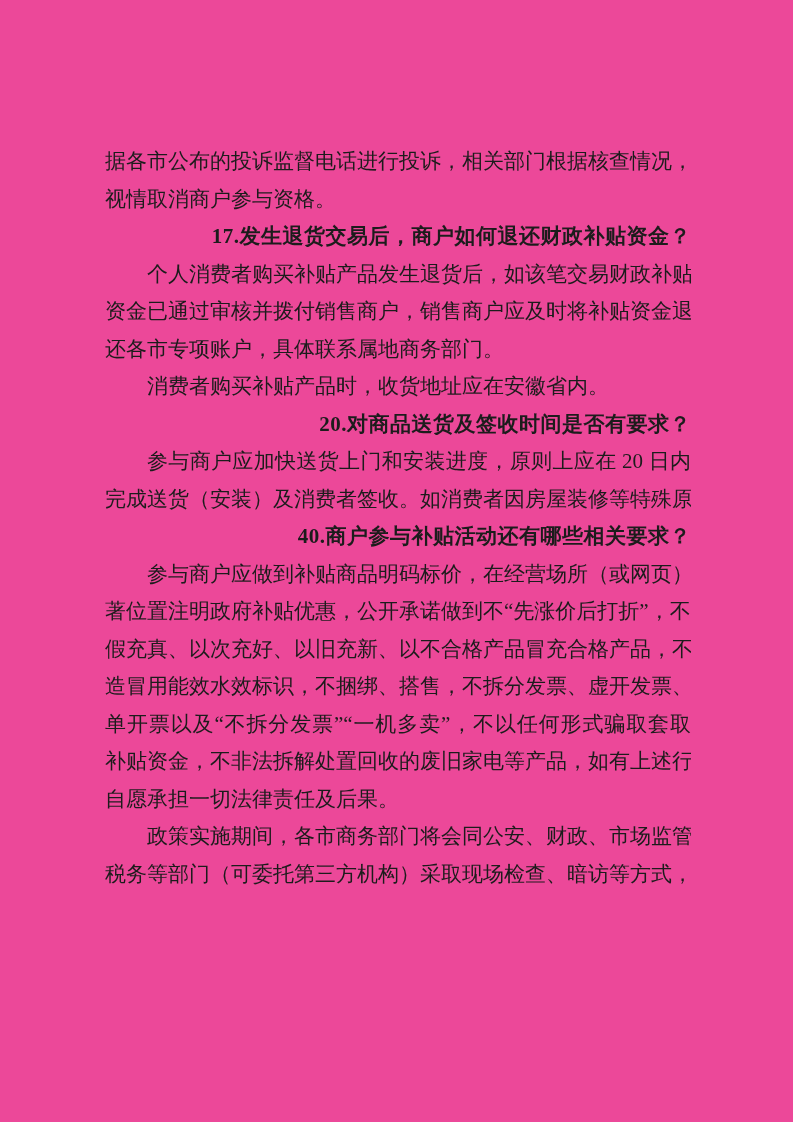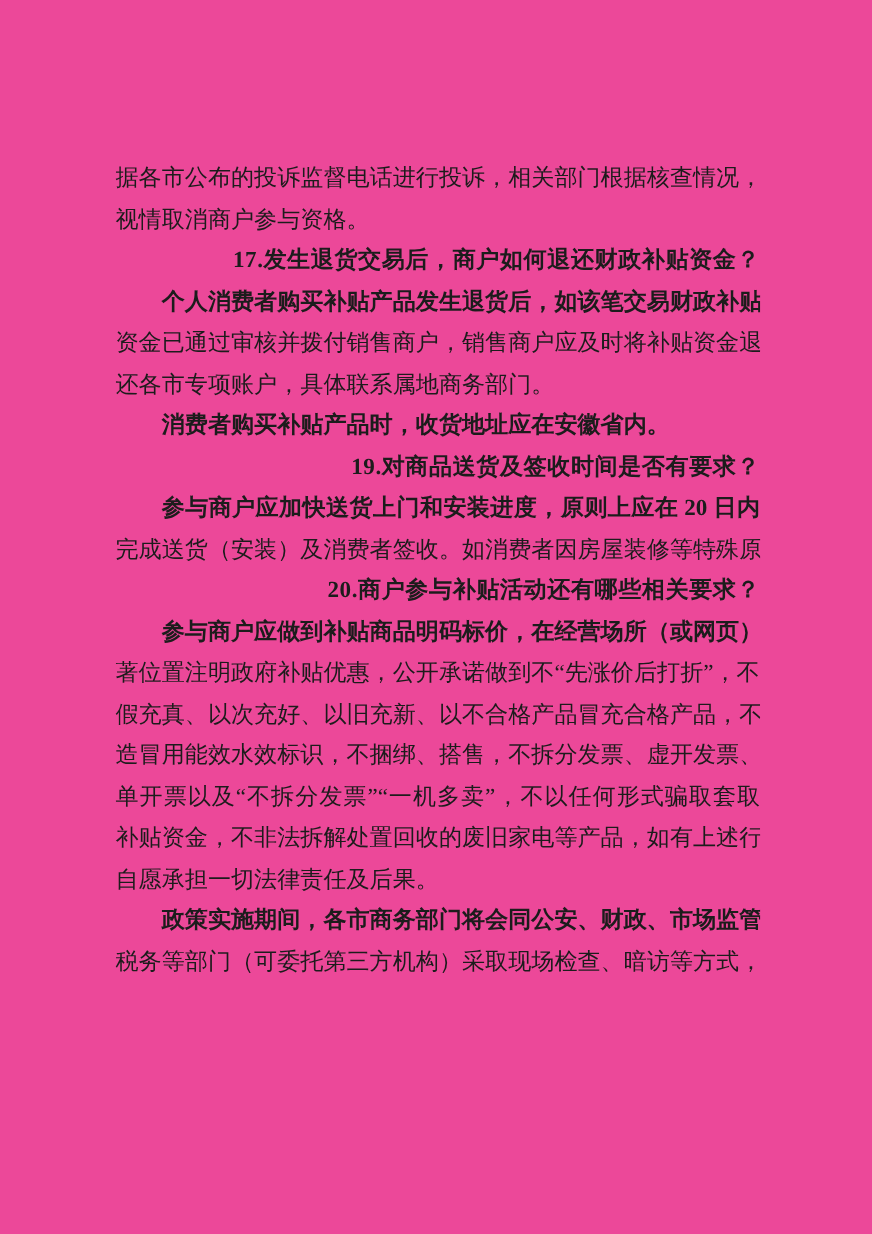--- a/index.html
+++ b/index.html
@@ -31,21 +31,20 @@
     white-space: nowrap;
     overflow: hidden;
     height: 37.5px;
   }
   .line.last {
     text-align: center;
     text-align-last: left;
   }
   .line.indent {
     padding-left: 42px;
-    font-weight: bold;
   }
   .heading {
     font-weight: bold;
     padding-left: 42px;
     text-align: right;
     height: 37.5px;
     line-height: 37.5px;
     white-space: nowrap;
     overflow: hidden;
     letter-spacing: 0.5px;
@@ -68,28 +67,28 @@
       <div class="line indent">个人消费者购买补贴产品发生退货后，如该笔交易财政补贴</div>
       <div class="line">资金已通过审核并拨付销售商户，销售商户应及时将补贴资金退</div>
       <div class="line last">还各市专项账户，具体联系属地商务部门。</div>
     </div>
 
 
     <div class="para">
       <div class="line last indent">消费者购买补贴产品时，收货地址应在安徽省内。</div>
     </div>
 
-    <div class="heading">19.对商品送货及签收时间是否有要求？</div>
+    <div class="heading">20.对商品送货及签收时间是否有要求？</div>
 
     <div class="para">
       <div class="line indent">参与商户应加快送货上门和安装进度，原则上应在 20 日内</div>
       <div class="line">完成送货（安装）及消费者签收。如消费者因房屋装修等特殊原</div>
     </div>
 
-    <div class="heading">20.商户参与补贴活动还有哪些相关要求？</div>
+    <div class="heading">40.商户参与补贴活动还有哪些相关要求？</div>
 
     <div class="para">
       <div class="line indent">参与商户应做到补贴商品明码标价，在经营场所（或网页）显</div>
       <div class="line">著位置注明政府补贴优惠，公开承诺做到不“先涨价后打折”，不以</div>
       <div class="line">假充真、以次充好、以旧充新、以不合格产品冒充合格产品，不伪</div>
       <div class="line">造冒用能效水效标识，不捆绑、搭售，不拆分发票、虚开发票、凑</div>
       <div class="line">单开票以及“不拆分发票”“一机多卖”，不以任何形式骗取套取</div>
       <div class="line">补贴资金，不非法拆解处置回收的废旧家电等产品，如有上述行为，</div>
       <div class="line last">自愿承担一切法律责任及后果。</div>
     </div>

